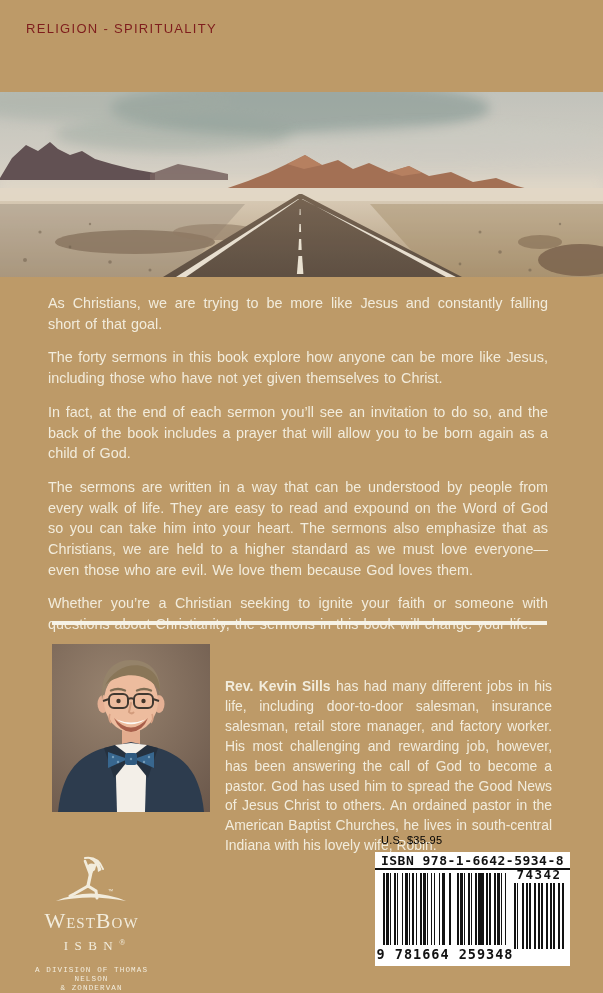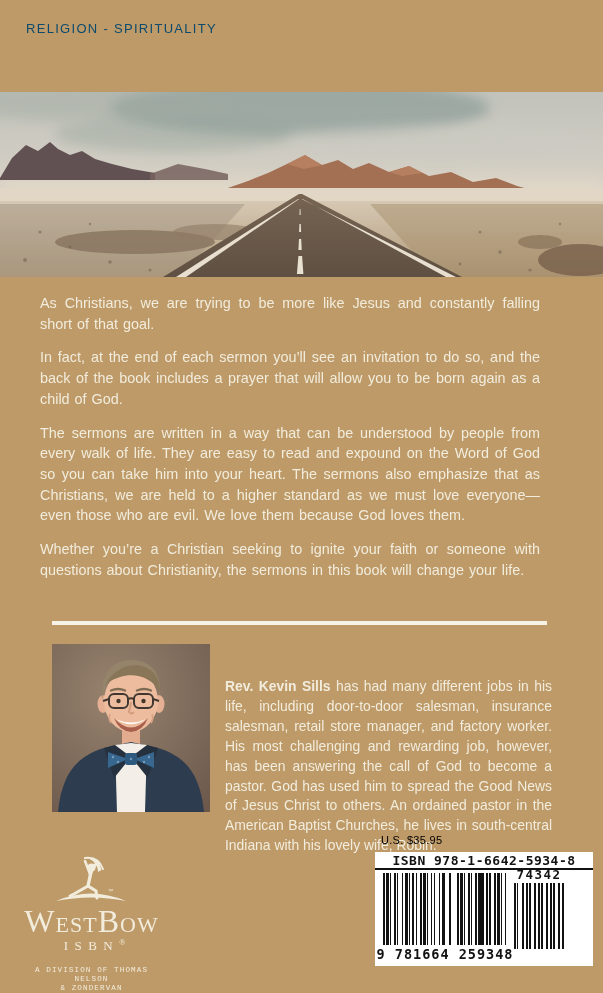--- a/index.html
+++ b/index.html
@@ -5,26 +5,26 @@
   html,body{margin:0;padding:0;background:#888;}
   .cover{
     position:relative;width:603px;height:993px;overflow:hidden;
     background:#BD9A68;
     font-family:"Liberation Sans",sans-serif;
     color:#F2ECDC;
     -webkit-font-smoothing:antialiased;
   }
   .category{
     position:absolute;left:26px;top:21px;
-    font-size:13px;letter-spacing:1.3px;color:#0c4a6e;
+    font-size:13px;letter-spacing:1.3px;color:#7f1d1d;
   }
   .photo{position:absolute;left:0;top:92px;width:603px;height:185px;}
   .photo svg{display:block;}
   .body-copy{
-    position:absolute;left:40px;top:293px;width:500px;
+    position:absolute;left:48px;top:293px;width:500px;
     font-size:14.4px;line-height:20.7px;text-align:justify;
     color:#F2ECDC;word-spacing:1px;
   }
   .body-copy p{margin:0 0 13px 0;}
   .divider{
     position:absolute;left:52px;top:621px;width:495px;height:4px;
     background:#F6F2E6;
   }
   .author-photo{
     position:absolute;left:52px;top:644px;width:158px;height:168px;
@@ -35,21 +35,21 @@
     color:#F2ECDC;
     margin-top:32px;
   }
   .bio b{font-weight:bold;}
   .price{
     position:absolute;left:381px;top:834px;
     font-size:11px;color:#000000;letter-spacing:.3px;
   }
   .barcode{
     position:absolute;left:375px;top:852px;width:195px;height:114px;
-    background:#fff;color:#121212;padding-left:23px;
+    background:#fff;color:#121212;
   }
   .barcode .isbn{
     position:absolute;left:0;top:1px;width:100%;height:15px;
     font-family:"DejaVu Sans Mono",monospace;font-weight:bold;
     font-size:13px;letter-spacing:.5px;text-align:center;
     border-bottom:2px solid #121212;line-height:15px;
   }
   .bars-main{
     position:absolute;left:8px;top:21px;width:124px;height:72px;
     background:
@@ -78,21 +78,21 @@
       #121212 3.5px 4.5px,#fff 4.5px 8px,
       #121212 8px 10.5px,#fff 10.5px 12px);
   }
   .logo{
     position:absolute;left:20px;top:854px;width:143px;text-align:center;
     color:#F2ECDC;
   }
   .logo-figure{display:block;margin:0 auto;}
   .logo-name{
     font-family:"Liberation Serif",serif;font-variant:small-caps;
-    font-size:32px;line-height:26px;letter-spacing:1px;margin-top:2px;
+    font-size:22px;line-height:26px;letter-spacing:1px;margin-top:2px;
   }
   .logo-press{
     font-family:"Liberation Serif",serif;
     font-size:13px;letter-spacing:6.5px;line-height:15px;margin-top:1px;
     text-indent:6px;
   }
   .logo-press sup{font-size:8px;letter-spacing:0;}
   .logo-division{
     font-family:Liberation Mono, monospace;
     font-size:7.6px;letter-spacing:1.1px;line-height:9px;margin-top:13px;
@@ -165,20 +165,21 @@
         <path d="M299.4 132 L300.8 132 L301.1 140 L299.1 140 Z"></path>
         <path d="M299 147 L301.2 147 L301.7 158 L298.4 158 Z"></path>
         <path d="M298.4 164 L302.1 164 L303.4 182 L296.9 182 Z"></path>
       </g>
       <rect x="0" y="0" width="603" height="185" fill="#BD9A68" opacity=".13"></rect>
     </svg>
   </div>
 
   <div class="body-copy">
     <p>As Christians, we are trying to be more like Jesus and constantly falling short of that goal.</p>
+    <p>The forty sermons in this book explore how anyone can be more like Jesus, including those who have not yet given themselves to Christ.</p>
     <p>In fact, at the end of each sermon you’ll see an invitation to do so, and the back of the book includes a prayer that will allow you to be born again as a child of God.</p>
     <p>The sermons are written in a way that can be understood by people from every walk of life. They are easy to read and expound on the Word of God so you can take him into your heart. The sermons also emphasize that as Christians, we are held to a higher standard as we must love everyone—even those who are evil. We love them because God loves them.</p>
     <p>Whether you’re a Christian seeking to ignite your faith or someone with questions about Christianity, the sermons in this book will change your life.</p>
   </div>
 
   <div class="divider"></div>
 
   <div class="author-photo">
     <svg width="158" height="168" viewBox="0 0 158 168">
       <defs>

